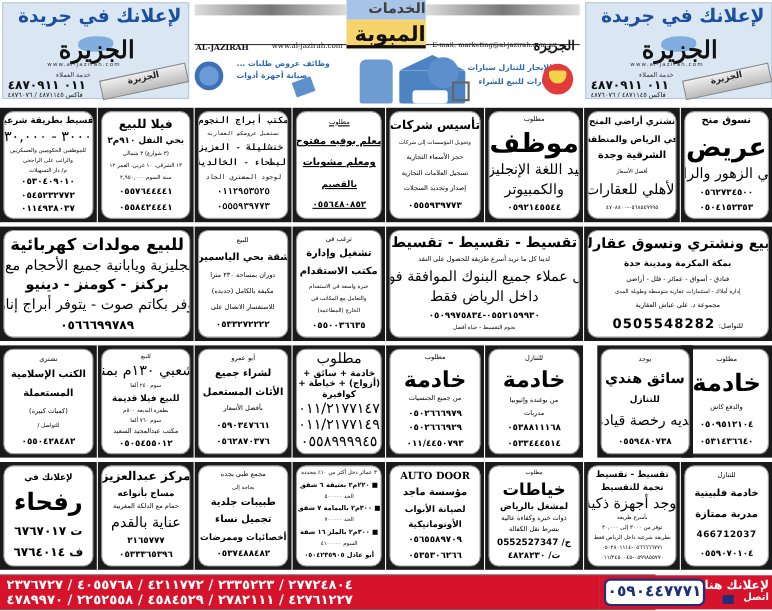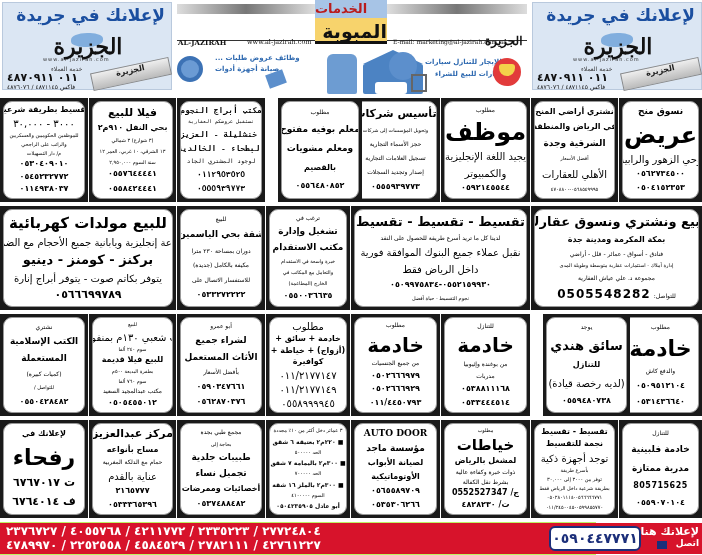--- a/index.html
+++ b/index.html
@@ -17,21 +17,21 @@
   .promo .psite { position: absolute; top: 53px; left: 40px; font-size: 5px; color: #333; letter-spacing: 1px; }
   .promo .pcs { position: absolute; top: 62px; left: 48px; font-size: 6px; color: #333; direction: rtl; }
   .promo .pphone { position: absolute; top: 68px; left: 4px; font-size: 11px; font-weight: bold; color: #111; letter-spacing: 1px; }
   .promo .pfax { position: absolute; top: 80px; left: 4px; font-size: 6px; color: #111; direction: rtl; }
   .promo .pnews { position: absolute; top: 62px; left: 88px; width: 80px; height: 18px; background: linear-gradient(#eee,#bbb); transform: rotate(-12deg); border: 1px solid #888; font-size: 8px; font-weight: bold; text-align: center; color: #222; direction: rtl; }
 
   .center-band { position: absolute; left: 175px; top: 0; width: 355px; height: 95px; }
   .gbar { position: absolute; top: 4px; height: 10px; background: linear-gradient(90deg,#ddd,#777,#ddd); }
   .gbar.l { left: 2px; width: 138px; }
   .gbar.r { left: 212px; width: 140px; }
-  .masthead-top { position: absolute; left: 140px; top: 0; width: 72px; height: 18px; background: #a7c4e6; color: #b91c1c; font-size: 13px; font-weight: bold; text-align: left; direction: rtl; line-height: 18px; }
+  .masthead-top { position: absolute; left: 140px; top: 0; width: 72px; height: 18px; background: #a7c4e6; color: #404040; font-size: 13px; font-weight: bold; text-align: right; direction: rtl; line-height: 18px; }
   .masthead-main { position: absolute; left: 140px; top: 18px; width: 72px; height: 26px; background: #f7d36c; color: #111; font-size: 19px; font-weight: bold; text-align: right; direction: rtl; line-height: 26px; border-bottom: 3px solid #111; }
   .mh-line { position: absolute; top: 40px; height: 1px; background: #333; }
   .mh-line.l { left: 2px; width: 138px; }
   .mh-line.r { left: 212px; width: 140px; }
   .en-logo { position: absolute; left: 3px; top: 38px; font-size: 7px; font-weight: bold; color: #111; font-family: "DejaVu Serif", serif; }
   .website { position: absolute; left: 72px; top: 38px; font-size: 6.5px; color: #111; font-family: "DejaVu Serif", serif; }
   .email { position: absolute; left: 218px; top: 38px; font-size: 6px; color: #111; font-family: "DejaVu Serif", serif; }
   .ar-logo-small { position: absolute; left: 310px; top: 34px; font-size: 12px; font-weight: bold; color: #111; direction: rtl; font-family: "DejaVu Serif", serif; }
 
   .icons-row { position: absolute; left: 0; top: 50px; width: 355px; height: 44px; }
@@ -52,35 +52,35 @@
   .ic-txt.t3 { left: 250px; top: 8px; }
   .ic-txt.t4 { left: 260px; top: 20px; }
 
   
   .grid { position: absolute; left: 0; top: 96px; width: 702px; height: 420px; }
   .ad { position: absolute; background: #1a1a1a; padding: 3px; }
   .ad-inner { width: 100%; height: 100%; background: #fff; border-radius: 9px; border: 1px solid #999; direction: rtl; text-align: center; overflow: hidden; padding: 2px 3px; display: flex; flex-direction: column; justify-content: space-around; align-items: center; }
   .ad-inner span { display: block; line-height: 1.1; white-space: nowrap; }
   .s4 { font-size: 5px; }
   .s5 { font-size: 6px; }
-  .s6 { font-size: 10px; }
+  .s6 { font-size: 13px; }
   .s7 { font-size: 8px; font-weight: bold; }
   .s8 { font-size: 9px; font-weight: bold; }
   .s10 { font-size: 11px; font-weight: bold; }
   .s12 { font-size: 13px; font-weight: bold; }
   .s14 { font-size: 15px; font-weight: bold; }
   .s18 { font-size: 20px; font-weight: bold; }
   .s24 { font-size: 28px; font-weight: bold; }
   .ph { font-size: 8px; font-weight: bold; letter-spacing: 0.5px; }
   .phb { font-size: 11px; font-weight: bold; letter-spacing: 1px; }
   .latin { direction: ltr; font-family: "DejaVu Sans", sans-serif; }
   .serif { font-family: "DejaVu Serif", serif; }
 
   
-  .bottom { position: absolute; left: 0; top: 522px; width: 596px; height: 33px; background: #bef264; }
+  .bottom { position: absolute; left: 0; top: 522px; width: 596px; height: 33px; background: #737373; }
   .redbar { position: absolute; left: 0; top: 1px; width: 545px; height: 31px; background: #d7132b; }
   .redbar .rl { position: absolute; left: 6px; right: 6px; color: #fff; font-weight: bold; font-size: 12px; white-space: nowrap; letter-spacing: 1px; text-align: left; overflow: hidden; }
   .redbar .rl1 { top: 1px; }
   .redbar .rl2 { top: 15px; }
   .cta { position: absolute; left: 545px; top: 1px; width: 157px; height: 31px; background: #d7132b; }
   .cta-box { position: absolute; left: 4px; top: 3px; width: 92px; height: 25px; background: #fff; border-radius: 6px; border: 2px solid #1c2f7a; color: #1c2f7a; font-size: 14px; font-weight: bold; text-align: center; line-height: 21px; letter-spacing: 0.5px; }
   .cta-t1 { position: absolute; left: 100px; top: 2px; width: 54px; text-align: right; color: #fff; font-size: 11px; font-weight: bold; direction: rtl; white-space: nowrap; }
   .cta-t2 { position: absolute; left: 100px; top: 15px; width: 54px; text-align: right; color: #fff; font-size: 9px; font-weight: bold; direction: rtl; white-space: nowrap; }
   .cta-icon { position: absolute; left: 112px; top: 18px; width: 10px; height: 8px; background: #1c2f7a; }
 </style>
@@ -172,21 +172,21 @@
   <div class="ad" style="left:351px;top:2px;width:89px;height:104px;">
     <div class="ad-inner">
       <span class="s10">تأسيس شركات</span>
       <span class="s4">وتحويل المؤسسات إلى شركات</span>
       <span class="s5">حجز الأسماء التجارية</span>
       <span class="s5">تسجيل العلامات التجارية</span>
       <span class="s5">إصدار وتجديد السجلات</span>
       <span class="ph">٠٥٥٥٩٣٩٧٧٣</span>
     </div>
   </div>
-  <div class="ad" style="left:278px;top:2px;width:84px;height:104px;">
+  <div class="ad" style="left:266px;top:2px;width:84px;height:104px;text-decoration:underline;">
     <div class="ad-inner">
       <span class="s5">مطلوب</span>
       <span class="s8">معلم بوفيه مفتوح</span>
       <span class="s8">ومعلم مشويات</span>
       <span class="s7">بالقصيم</span>
       <span class="ph">٠٥٥٦٤٨٠٨٥٢</span>
     </div>
   </div>
   <div class="ad" style="left:177px;top:2px;width:88px;height:104px;font-family:Liberation Mono, monospace;">
     <div class="ad-inner">
@@ -357,21 +357,21 @@
       <span class="s4">للتواصل /</span>
       <span class="ph">٠٥٥٠٤٢٨٤٨٢</span>
     </div>
   </div>
 
   <div class="ad" style="left:619px;top:324px;width:83px;height:98px;">
     <div class="ad-inner">
       <span class="s5">للتنازل</span>
       <span class="s8">خادمة فلبينية</span>
       <span class="s8">مدربة ممتازة</span>
-      <span class="ph">805715625</span>
+      <span class="ph">466712037</span>
       <span class="ph">٠٥٥٩٠٧٠١٠٤</span>
     </div>
   </div>
   <div class="ad" style="left:531px;top:324px;width:87px;height:98px;">
     <div class="ad-inner">
       <span class="s7">تقسيط - تقسيط</span>
       <span class="s7">نجمة للتقسيط</span>
       <span class="s6">توجد أجهزة ذكية</span>
       <span class="s4">بأسرع طريقة</span>
       <span class="s4">توفر من ٣٠٠٠ إلى ٣٠,٠٠٠</span>

